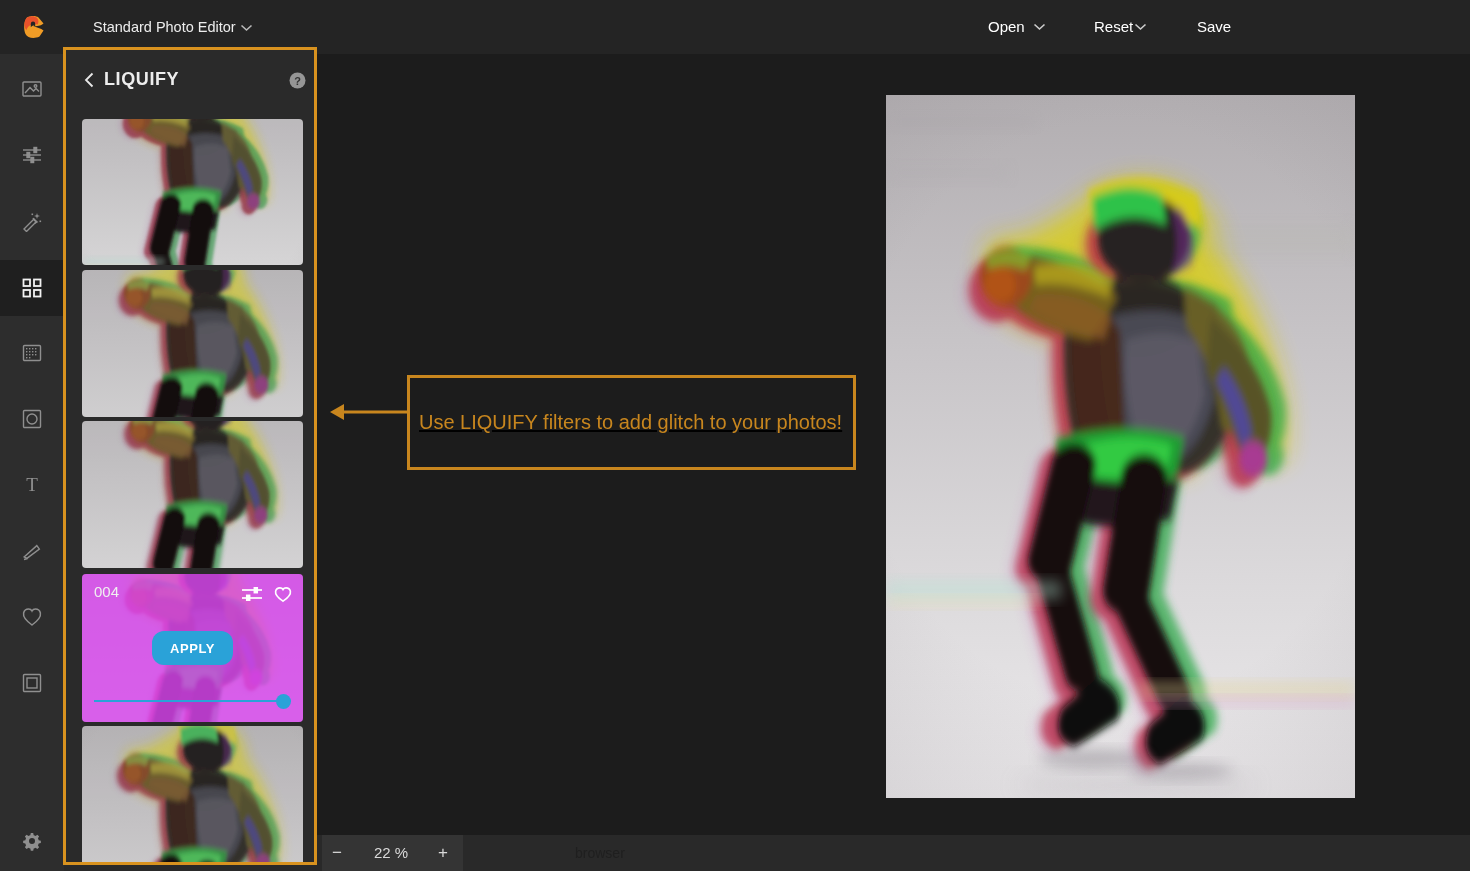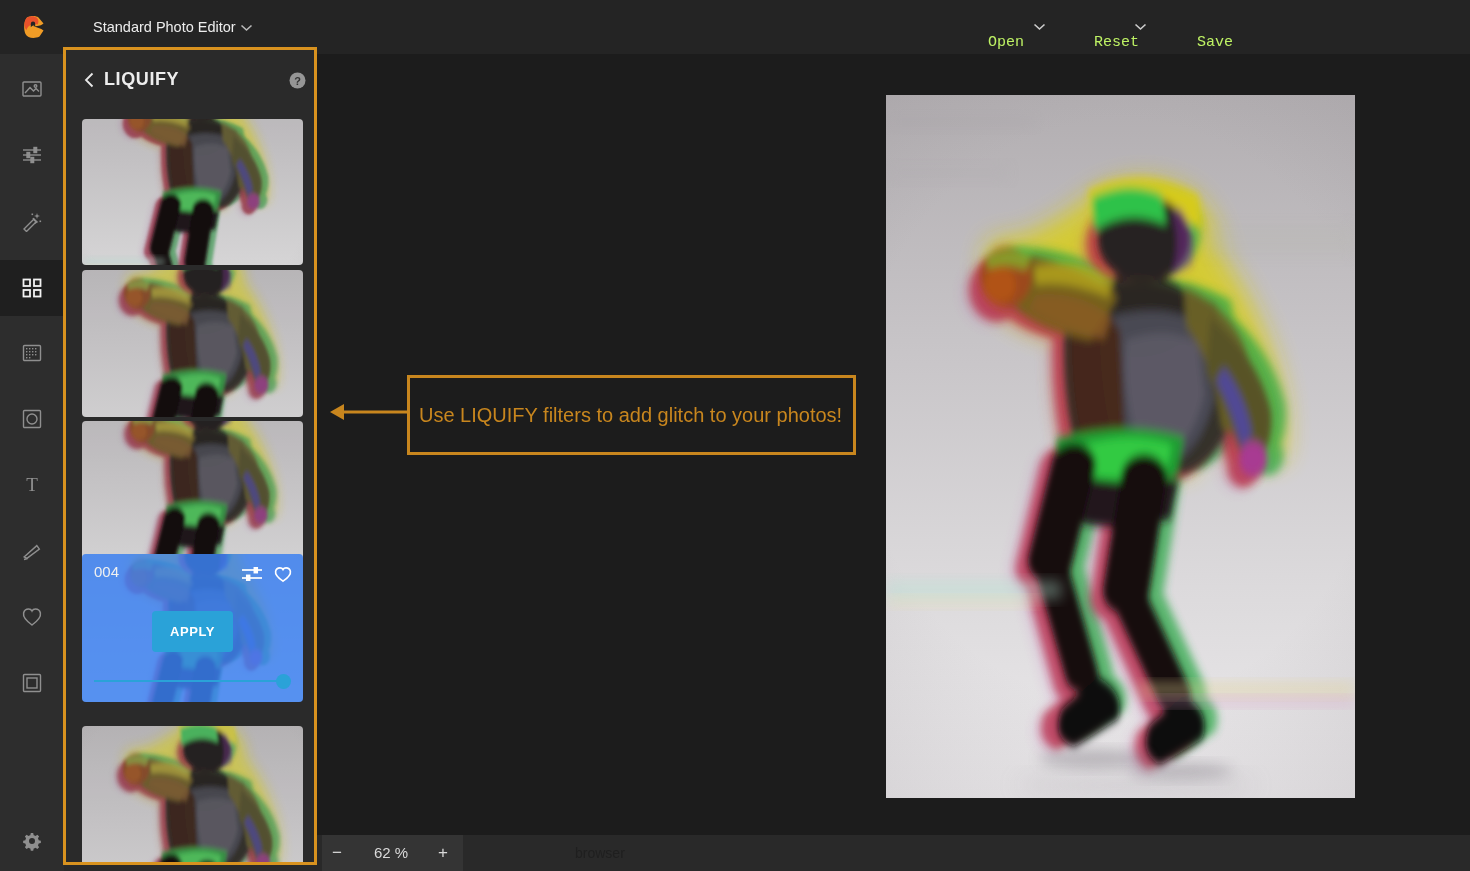--- a/index.html
+++ b/index.html
@@ -3,38 +3,38 @@
 <meta charset="utf-8">
 <style>
   * { margin:0; padding:0; box-sizing:border-box; }
   html,body { width:1470px; height:871px; overflow:hidden; background:#1c1c1c;
     font-family:"Liberation Sans", sans-serif; }
   .abs { position:absolute; }
   #stage { position:relative; width:1470px; height:871px; }
   
   #topbar { position:absolute; left:0; top:0; width:1470px; height:54px; background:#242424; z-index:5; }
   #title { position:absolute; left:93px; top:0; height:54px; line-height:54px; font-size:14.5px; color:#ededed; }
-  .tbtn { position:absolute; top:16px; height:54px; line-height:54px; font-size:15px; color:#bef264;font-family:Liberation Mono, monospace; }
+  .tbtn { position:absolute; top:0; height:54px; line-height:54px; font-size:15px; color:#ffffff; }
   
   #sidebar { position:absolute; left:0; top:54px; width:64px; height:817px; background:#2d2d2d; z-index:4; }
   .srow { position:absolute; left:0; width:64px; height:62px; display:flex; align-items:center; justify-content:center; }
   .srow.active { background:#1f1f1f; }
   
   #panel { position:absolute; left:63px; top:47px; width:254px; height:818px;
     border:3px solid #d8921f; background:#2a2a2a; z-index:6; overflow:hidden; }
   #liqtitle { position:absolute; left:38px; top:19px; font-size:18px; font-weight:bold; letter-spacing:0.6px; color:#ededed; }
   .thumb { position:absolute; left:16px; width:221px; border-radius:4px; overflow:hidden; }
   .thumb svg.sc { filter:saturate(.72) brightness(.97); }
   
   #bottombar { position:absolute; left:64px; top:835px; width:1406px; height:36px; background:#292929; z-index:3; }
   #zoompill { position:absolute; left:258px; top:0; width:141px; height:36px; background:#343434; }
   .zctl { position:absolute; top:0; height:36px; line-height:36px; color:#d9d9d9; font-size:15px; }
   
-  #annbox { position:absolute; left:407px; top:375px; width:449px; height:80px; border:3px solid #c8861e;
-    z-index:2; display:flex; align-items:center; }
+  #annbox { position:absolute; left:407px; top:375px; width:449px; height:95px; border:3px solid #c8861e;
+    z-index:2; display:flex; align-items:center;text-decoration:underline; }
   #annbox span { color:#c8861e; font-size:20px; padding-left:9px; }
   
   #mainimg { position:absolute; left:886px; top:95px; width:469px; height:703px; z-index:1; }
 </style>
 </head>
 <body>
 <div id="stage">
 
   <svg width="0" height="0" style="position:absolute">
     <defs>
@@ -296,53 +296,53 @@
       <svg class="sc" width="221" height="147" viewBox="10 135 440 293" preserveAspectRatio="xMidYMid slice">
           <use href="#scene"></use>
         </svg>
     </div>
     <div class="thumb" style="top:371px; height:147px">
       <svg class="sc" width="221" height="147" viewBox="-5 168 460 306" preserveAspectRatio="xMidYMid slice">
           <use href="#scene"></use>
         </svg>
     </div>
 
-    <div class="thumb" style="top:504px; height:148px; background:#3b82f6">
+    <div class="thumb" style="top:524px; height:148px; background:#d946ef">
       <svg class="abs" style="left:0;top:0" width="221" height="148" viewBox="-10 140 480 320" preserveAspectRatio="xMidYMid slice" opacity="0.18">
           <use href="#scene"></use>
         </svg>
       <div class="abs" style="left:12px; top:9px; font-size:15px; color:#f0f0f0">004</div>
       <svg class="abs" style="left:160px; top:13px" width="20" height="14" viewBox="0 0 20 14">
           <g stroke="#fff" stroke-width="1.7">
         <line x1="0" y1="3" x2="20" y2="3"></line>
             <rect x="12.4" y="0.4" width="2.8" height="5.2" fill="#fff"></rect>
         <line x1="0" y1="11" x2="20" y2="11"></line>
             <rect x="4.8" y="8.4" width="2.8" height="5.2" fill="#fff"></rect>
       </g>
         </svg>
       <svg class="abs" style="left:191px; top:11px" width="20" height="18" viewBox="0 0 22 20">
         <path d="M11 18 C4.5 13.4 2.2 9.8 2.8 7 C3.4 4.5 5.5 3.2 7.6 3.2 C9.3 3.2 10.5 4.1 11 5 C11.5 4.1 12.7 3.2 14.4 3.2 C16.5 3.2 18.6 4.5 19.2 7 C19.8 9.8 17.5 13.4 11 18 Z" fill="none" stroke="#fff" stroke-width="1.8"></path>
         </svg>
-      <div class="abs" style="left:70px; top:57px; width:81px; height:41px; background:#2aa2d8; border-radius:4px;
+      <div class="abs" style="left:70px; top:57px; width:81px; height:34px; background:#2aa2d8; border-radius:12px;
            display:flex; align-items:center; justify-content:center; color:#fff; font-size:13px; font-weight:bold; letter-spacing:0.6px">APPLY</div>
       <div class="abs" style="left:12px; top:126px; width:197px; height:2px; background:#2aa2d8"></div>
       <div class="abs" style="left:194px; top:120px; width:15px; height:15px; border-radius:50%; background:#2aa2d8"></div>
     </div>
 
     <div class="thumb" style="top:676px; height:139px; border-radius:4px 4px 0 0">
       <svg class="sc" width="221" height="147" viewBox="15 98 430 286" preserveAspectRatio="xMidYMid slice">
           <use href="#scene"></use>
         </svg>
     </div>
   </div>
 
   <div id="bottombar">
     <div id="zoompill">
       <div class="zctl" style="left:10px; font-size:17px">−</div>
-      <div class="zctl" style="left:52px">62 %</div>
+      <div class="zctl" style="left:52px">22 %</div>
       <div class="zctl" style="left:116px; font-size:17px">+</div>
     </div>
     <div class="zctl" style="left:511px; color:#1f1f1f; font-size:14px">browser</div>
   </div>
 
   <svg class="abs" style="left:328px; top:400px; z-index:2" width="80" height="24" viewBox="0 0 80 24">
     <line x1="14" y1="12" x2="79" y2="12" stroke="#c8861e" stroke-width="3"></line>
     <path d="M2 12 L16 4 L16 20 Z" fill="#c8861e"></path>
   </svg>
   <div id="annbox">

